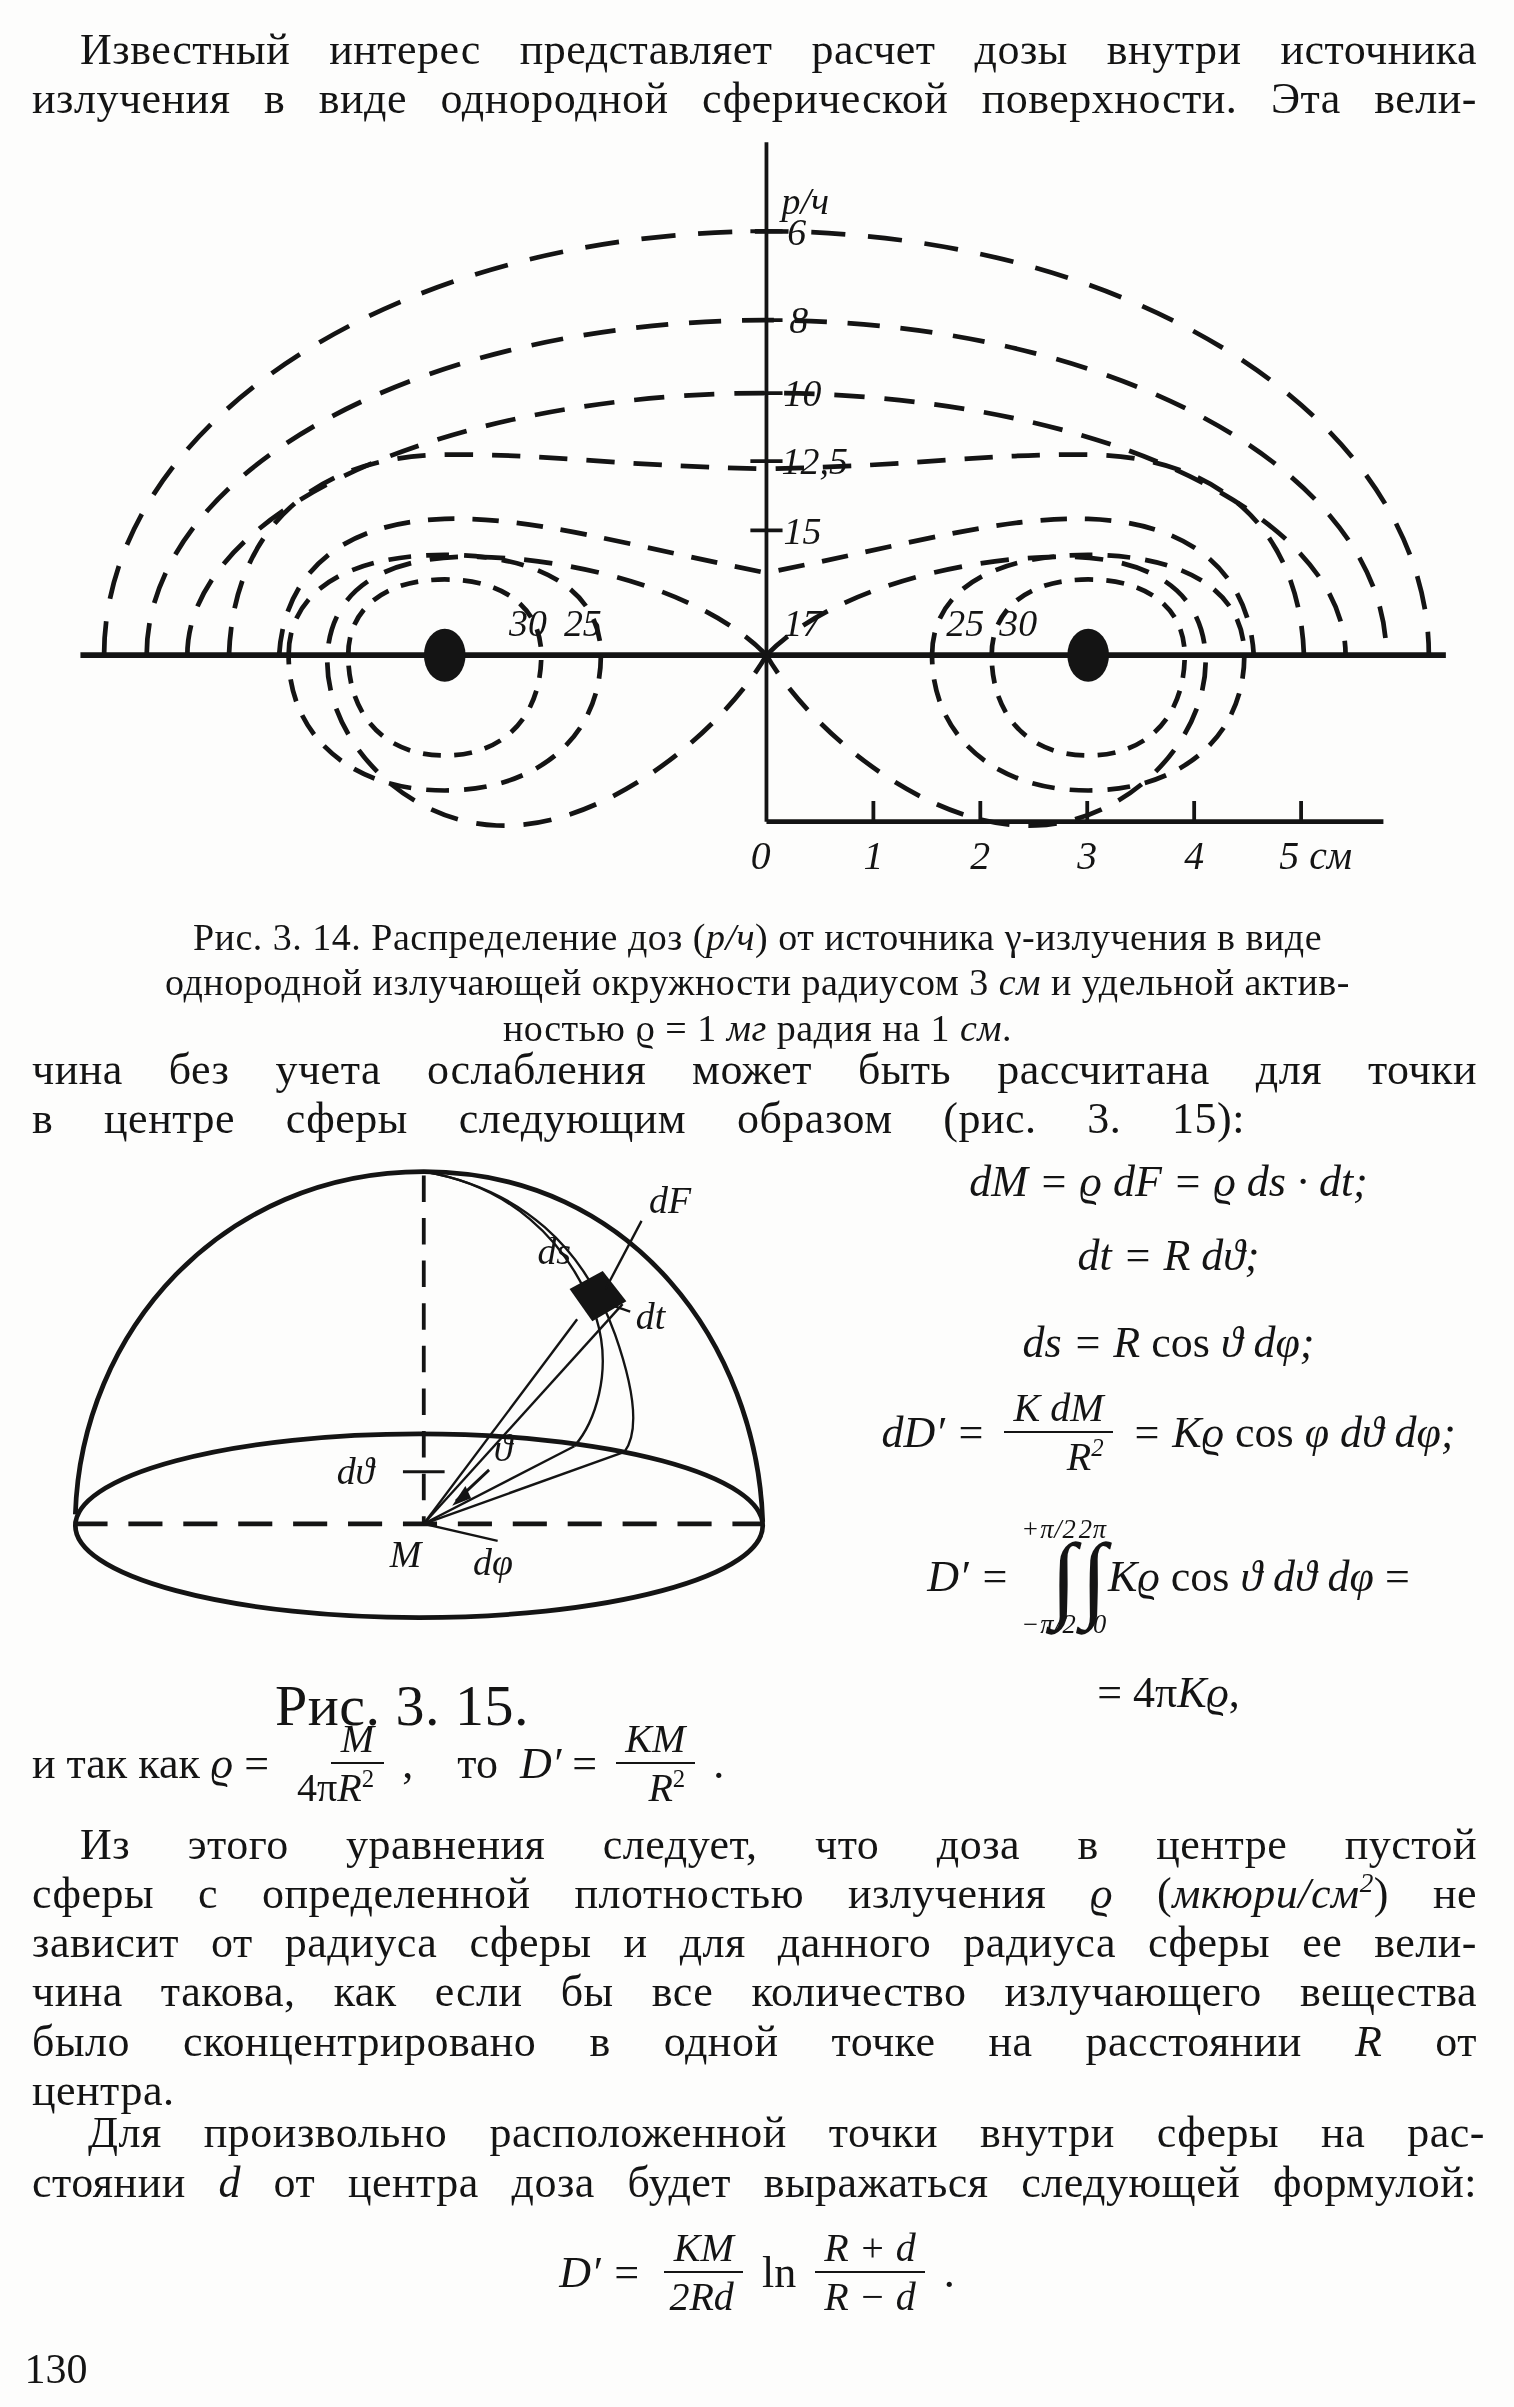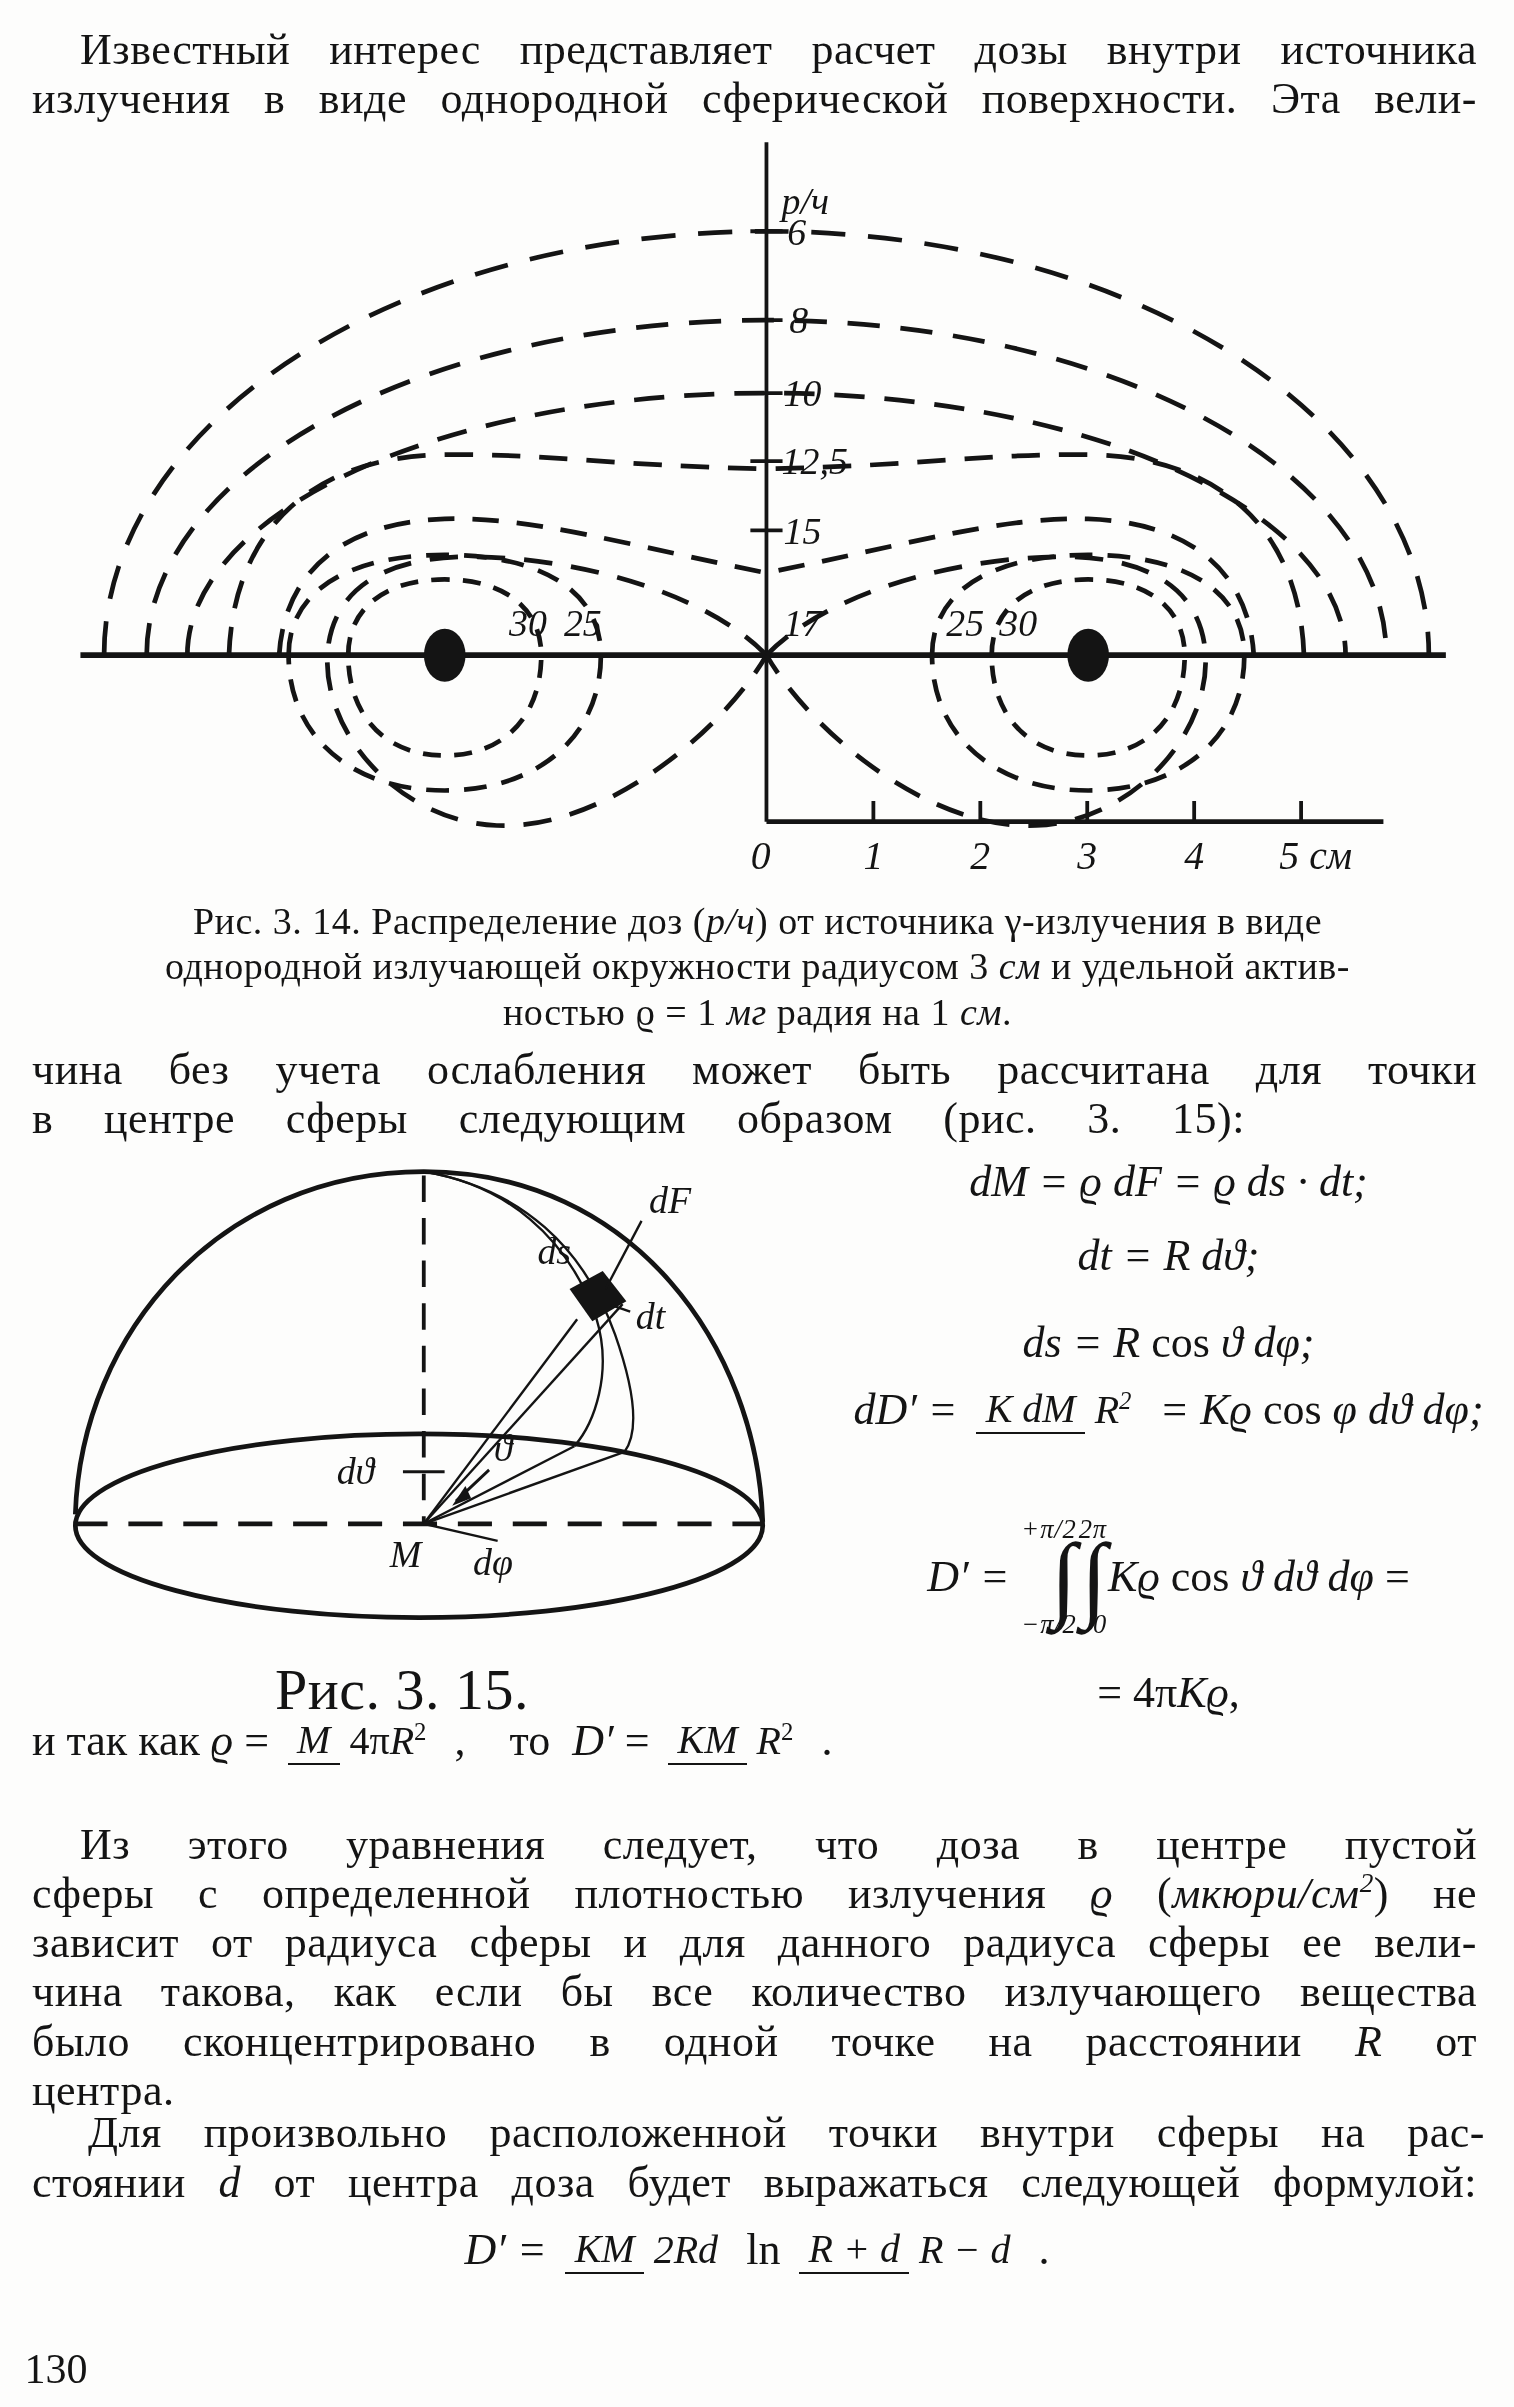--- a/index.html
+++ b/index.html
@@ -1,29 +1,29 @@
 <!DOCTYPE html>
 <html style="font-size:15px"><head>
 <meta charset="utf-8">
 <style>
   html,body{margin:0;padding:0;background:#e8e8e8;}
   .page{position:relative;width:1514px;height:2408px;background:#fdfdfc;overflow:hidden;
         font-family:"Liberation Serif","DejaVu Serif",serif;color:#141414;}
   .tl{position:absolute;font-size:44px;line-height:1.12;letter-spacing:0.5px;}
   .just{text-align:justify;text-align-last:justify;}
-  .ctr{text-align:center;}
+  .ctr{text-align:center;margin-top:16px;}
   .cap{font-size:38px;line-height:1.1;}
   .it{font-style:italic;}
   .sup{font-size:0.62em;vertical-align:super;line-height:0;}
   .eqrow{position:absolute;left:804px;width:729px;display:flex;justify-content:center;
          align-items:center;font-size:44px;white-space:pre;}
   .eqfinal{position:absolute;left:19px;width:1476px;display:flex;justify-content:center;
          align-items:center;font-size:44px;white-space:pre;}
   .eqinline{position:absolute;left:32px;display:flex;align-items:center;font-size:44px;white-space:pre;}
-  .frac{display:inline-flex;flex-direction:row;align-items:center;margin:0 7.6px;
+  .frac{display:inline-flex;flex-direction:column;align-items:flex-end;margin:0 7.6px;
         font-size:40px;line-height:1.18;white-space:pre;}
   .frac .num{border-bottom:2.8px solid #141414;padding:0 9.5px;}
   .frac .den{padding:0 9.5px;}
   .intgrp{display:inline-flex;flex-direction:column;align-items:flex-end;line-height:1;margin:0 1px;}
   .intgrp .lim{font-size:26.5px;font-style:italic;letter-spacing:0.9px;}
   .intgrp .isym{font-size:95px;line-height:0.72;}
   svg{position:absolute;}
   svg text{font-family:"Liberation Serif","DejaVu Serif",serif;fill:#141414;}
   .flab{font-style:italic;font-size:40px;}
   .flab-sm{font-style:italic;font-size:42px;}

